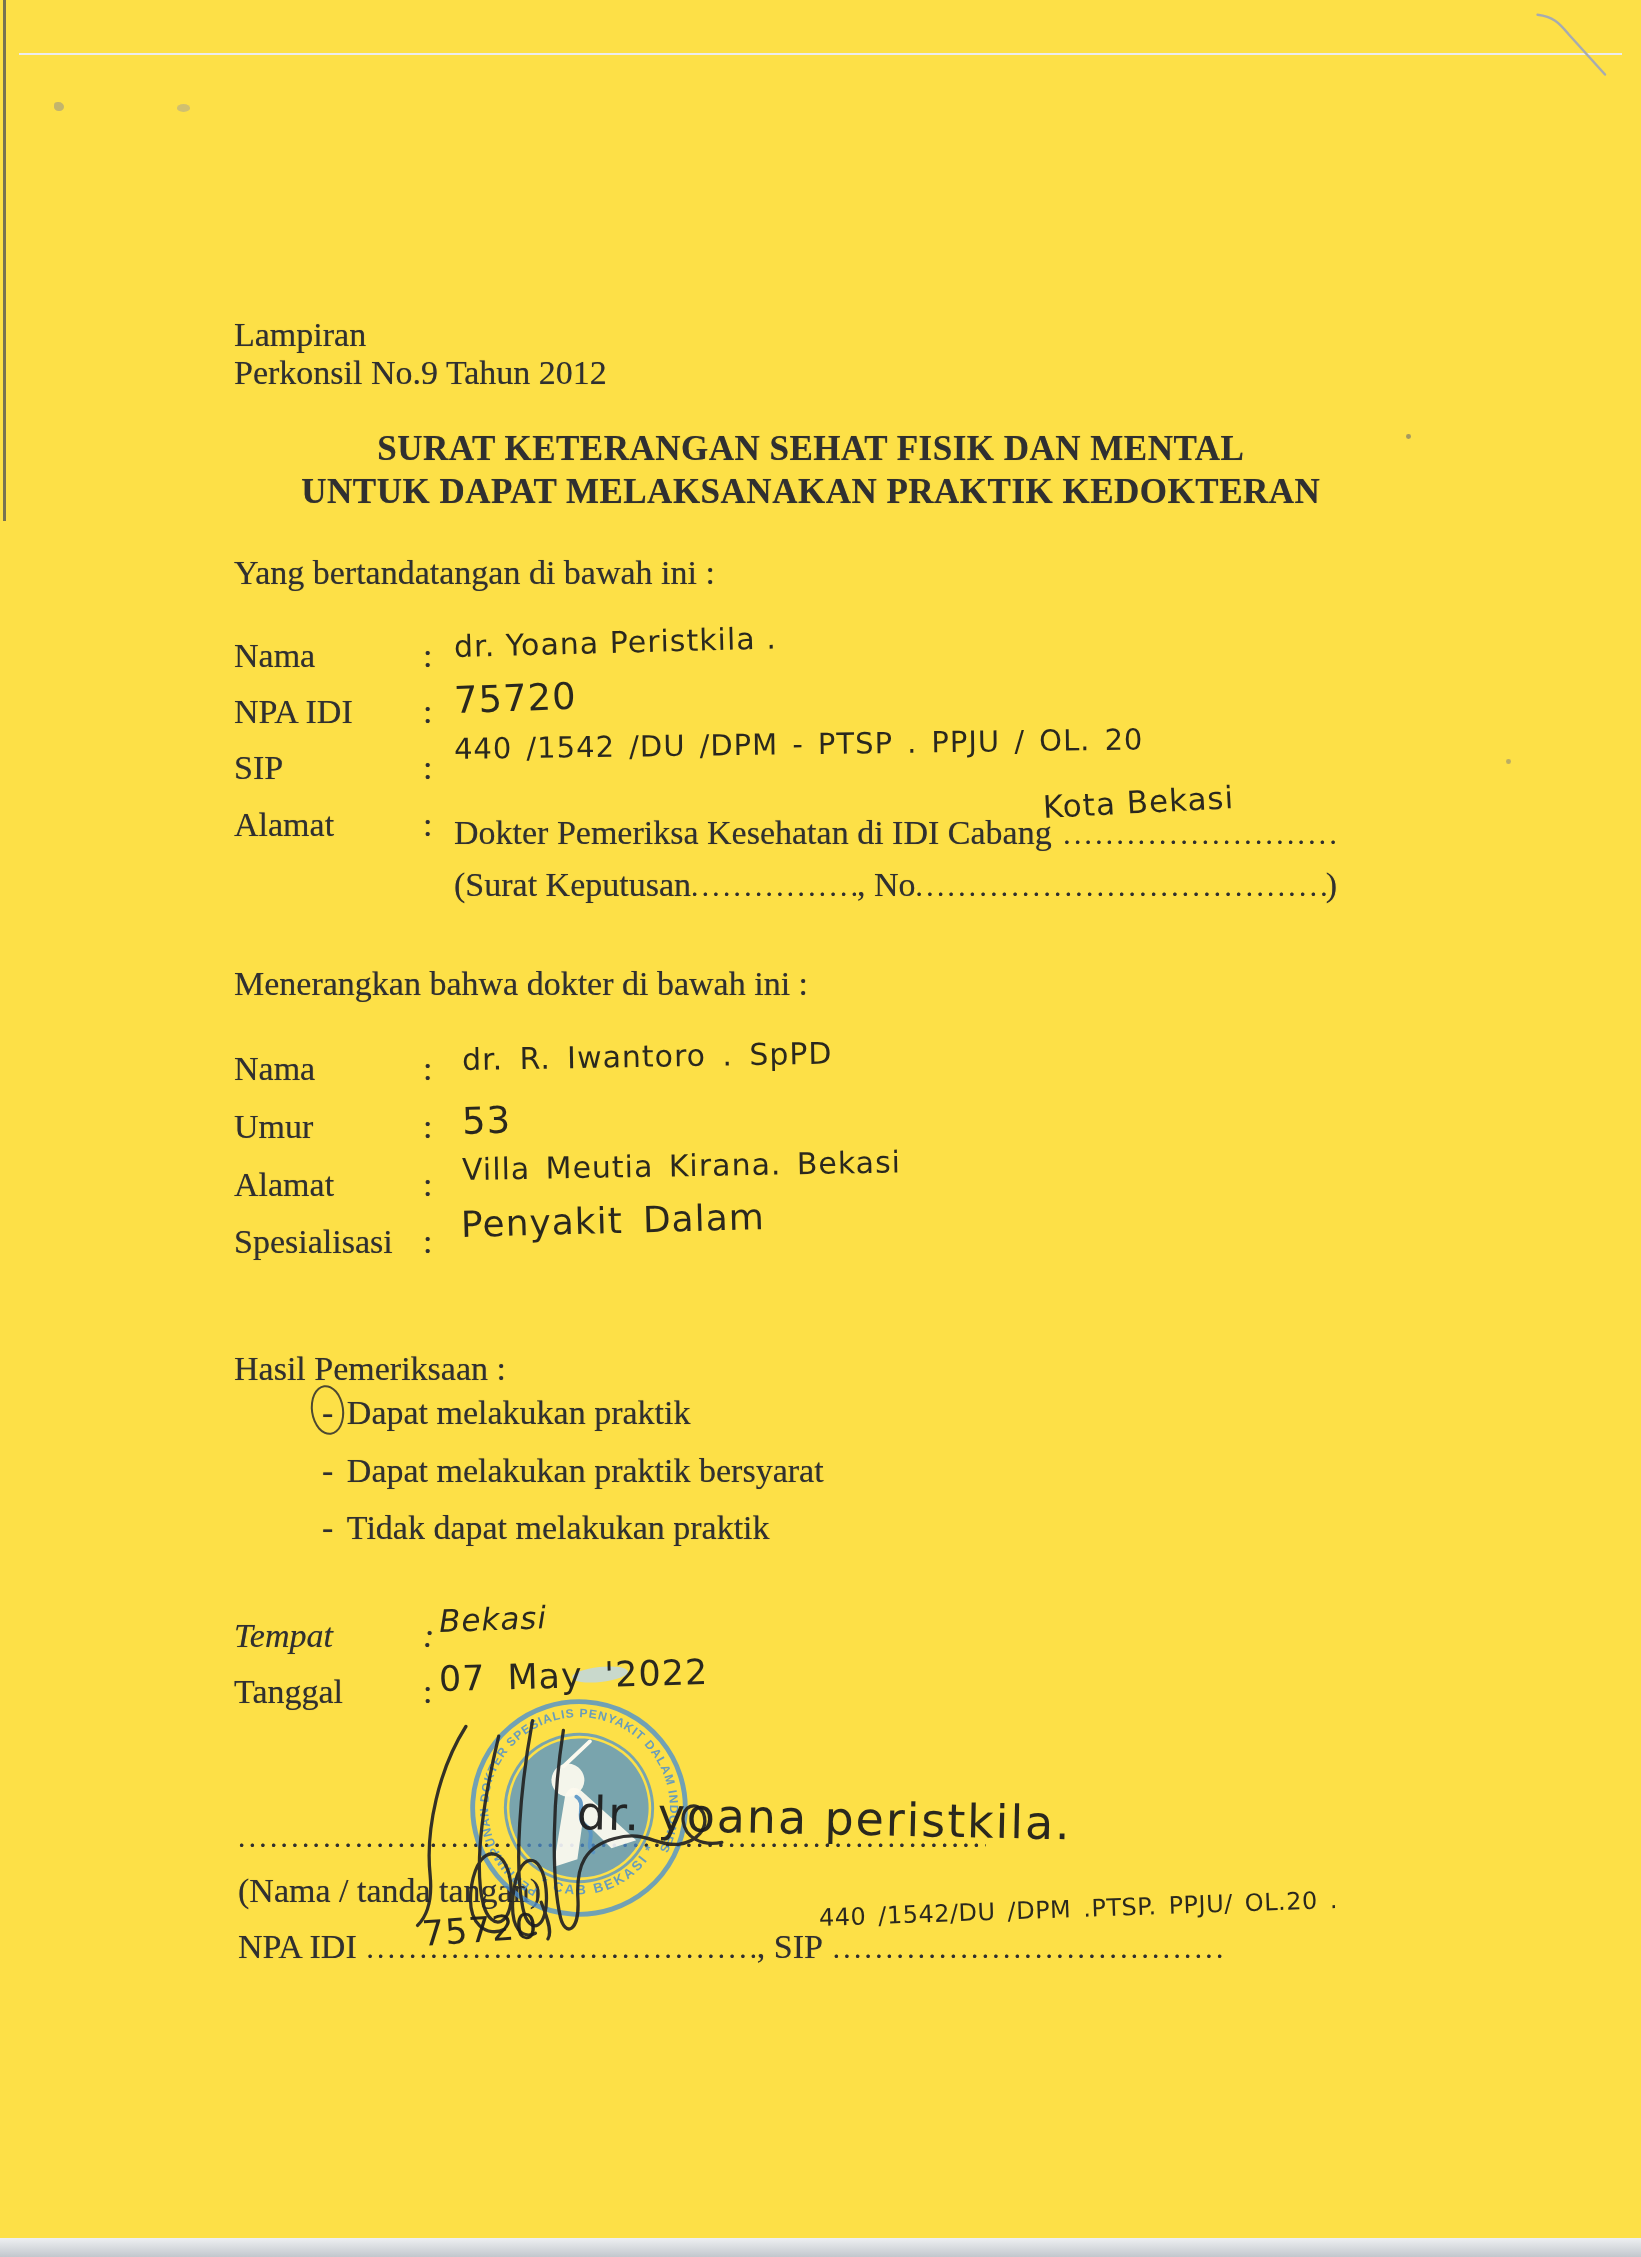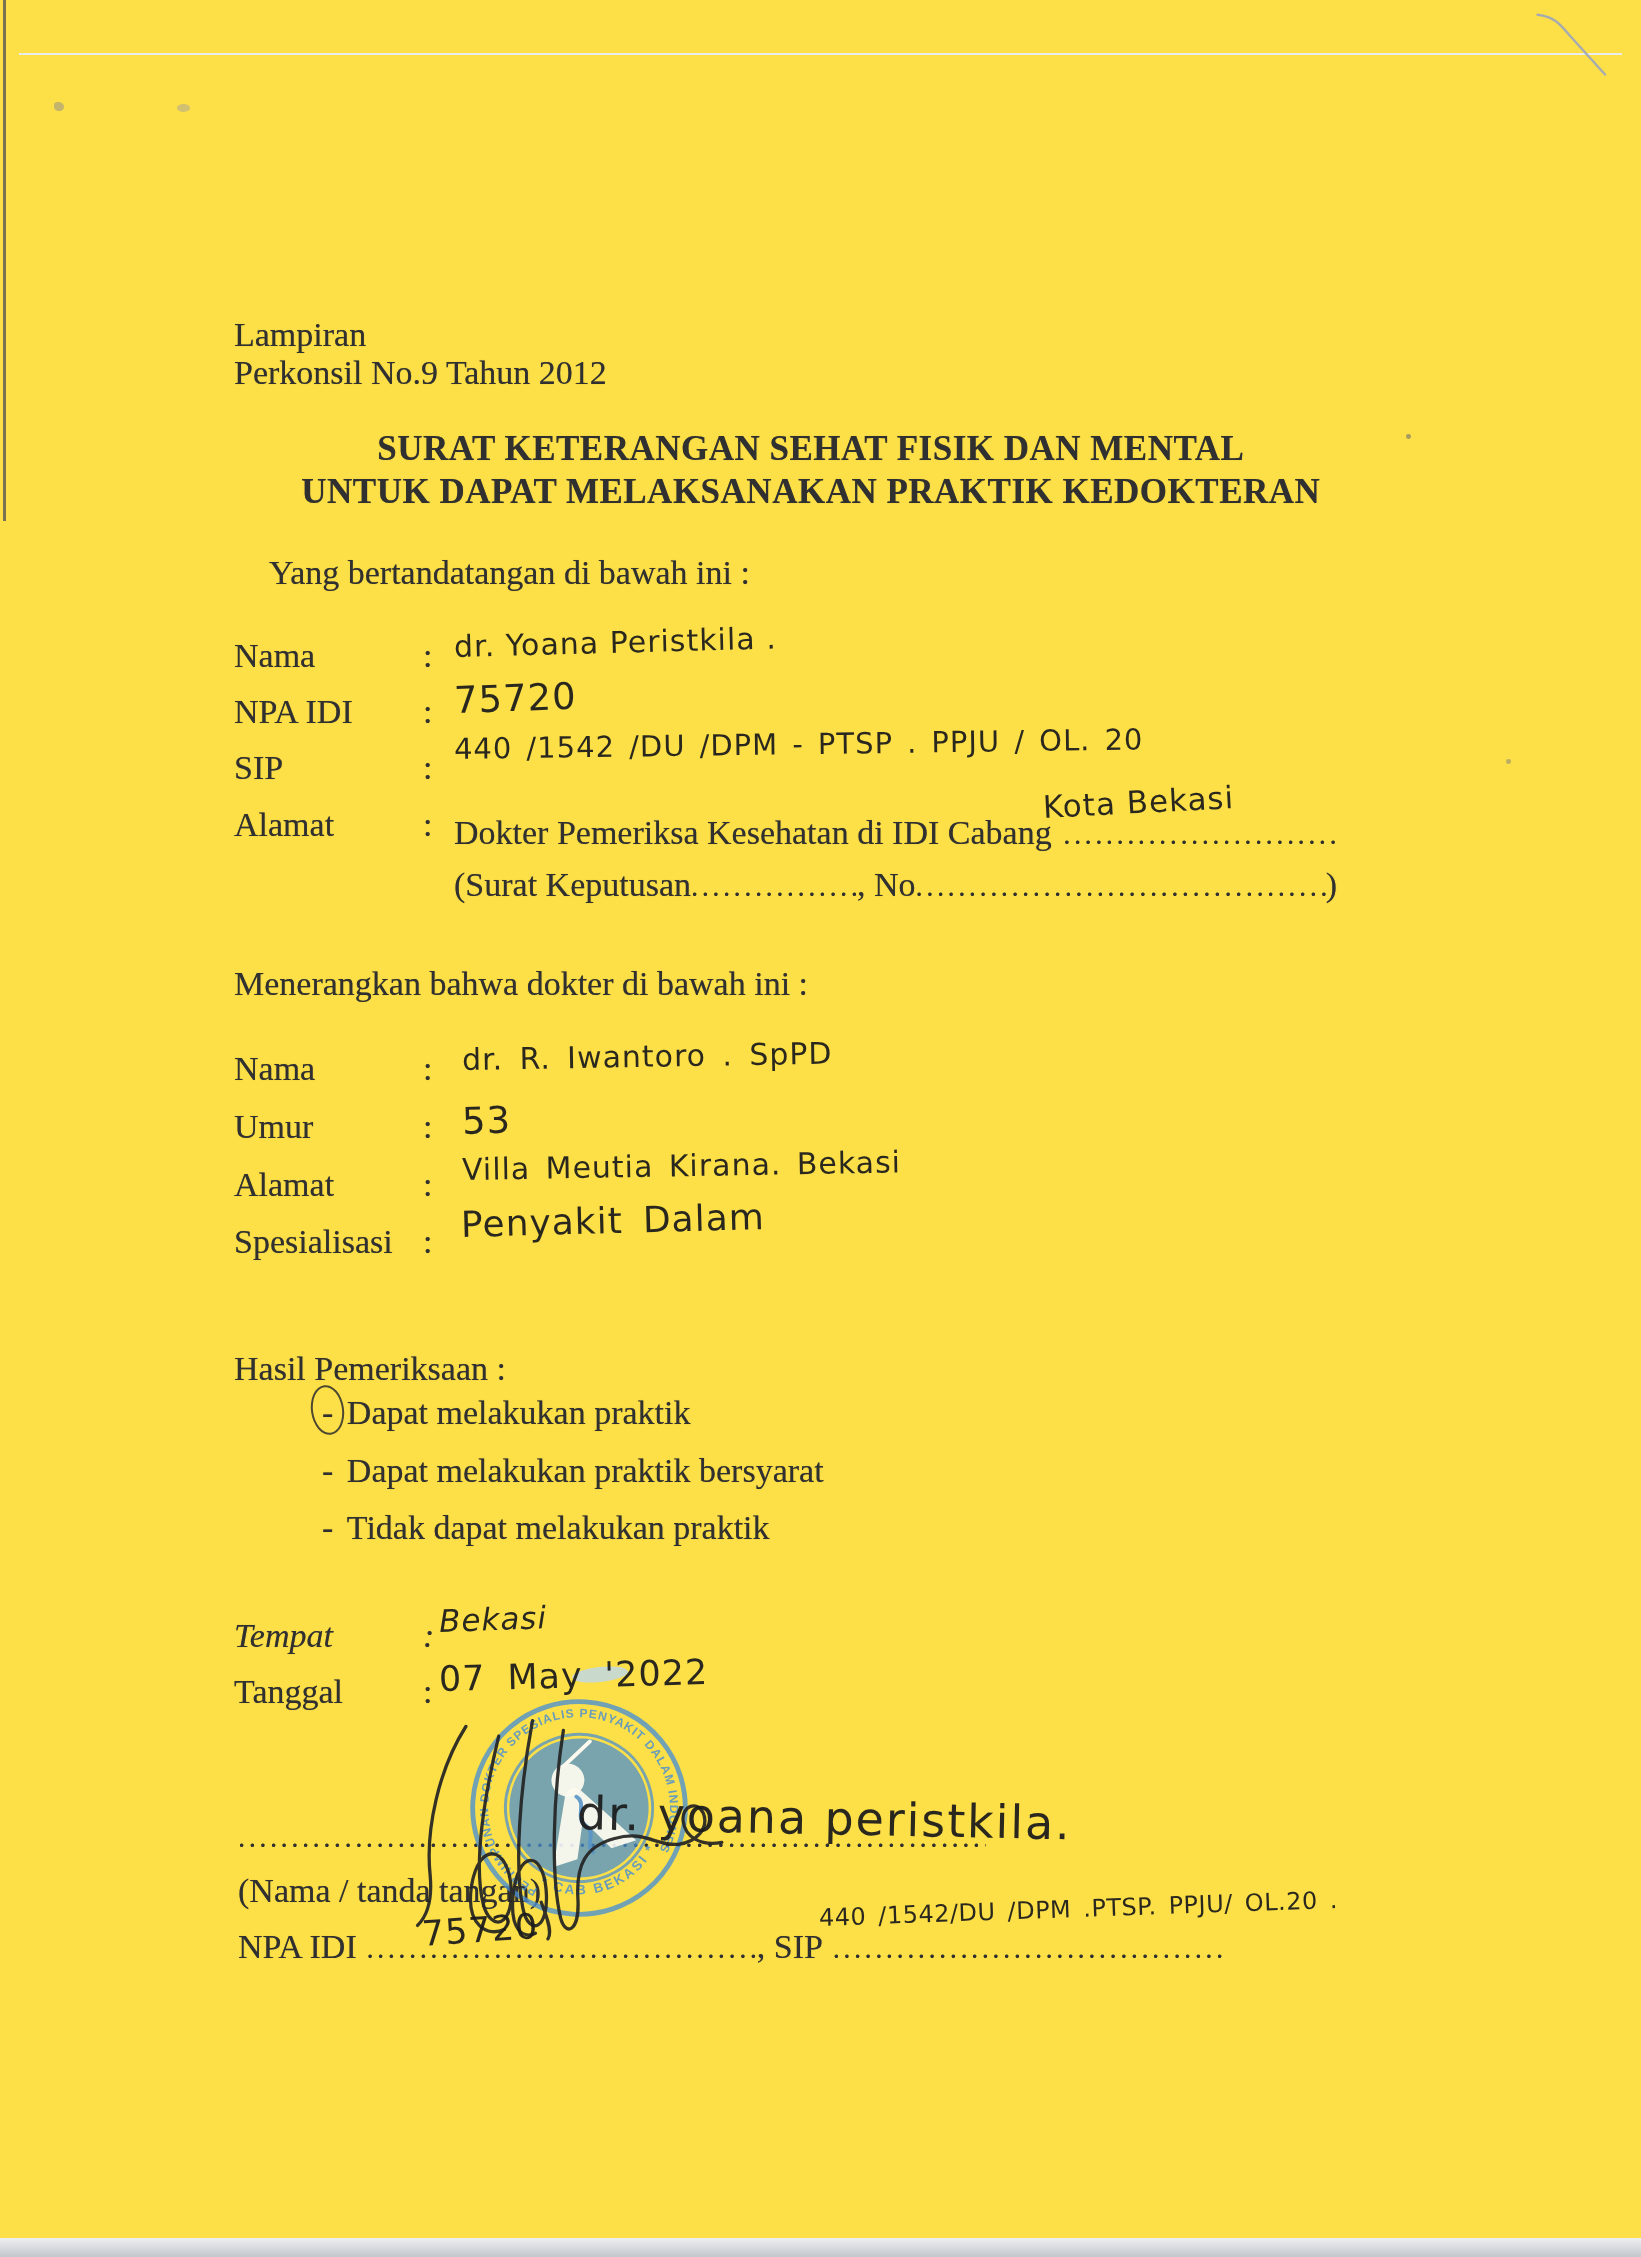--- a/index.html
+++ b/index.html
@@ -38,21 +38,21 @@
   <svg class="artifact" style="left:1526px;top:4.8px;z-index:1;" width="106" height="87" viewBox="0 0 110 90">
     <path d="M 12 10 C 28 12 34 18 44 30 L 82 72" stroke="#a6abb1" stroke-width="2.5" fill="none" stroke-linecap="round"></path>
   </svg>
 
   <div class="print" style="left:234px;top:315px;">Lampiran</div>
   <div class="print" style="left:234px;top:353px;">Perkonsil No.9 Tahun 2012</div>
 
   <div class="print bold" style="left:-9.7px;top:429px;width:1641px;text-align:center;font-size:35px;letter-spacing:0.5px;">SURAT KETERANGAN SEHAT FISIK DAN MENTAL</div>
   <div class="print bold" style="left:-9.7px;top:472px;width:1641px;text-align:center;font-size:35px;letter-spacing:0.5px;">UNTUK DAPAT MELAKSANAKAN PRAKTIK KEDOKTERAN</div>
 
-  <div class="print" style="left:234px;top:553px;margin-left:35px;">Yang bertandatangan di bawah ini :</div>
+  <div class="print" style="left:234px;top:553px;">Yang bertandatangan di bawah ini :</div>
 
   <div class="prow" style="top:637px;">
     <span class="lbl">Nama</span>
     <span class="cln">:</span>
     <span class="hand" style="left:454px;top:-7.7px;font-size:30px;transform:rotate(-1.5deg);">dr. Yoana Peristkila .</span>
   </div>
   <div class="prow" style="top:693px;">
     <span class="lbl">NPA IDI</span>
     <span class="cln">:</span>
     <span class="hand" style="left:454px;top:-14.5px;font-size:37px;transform:rotate(-2deg);">75720</span>

